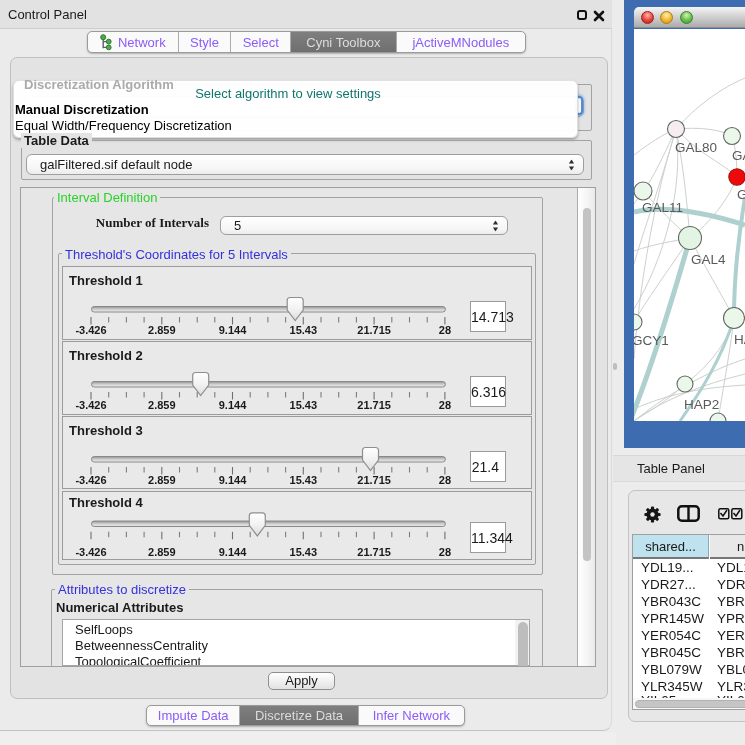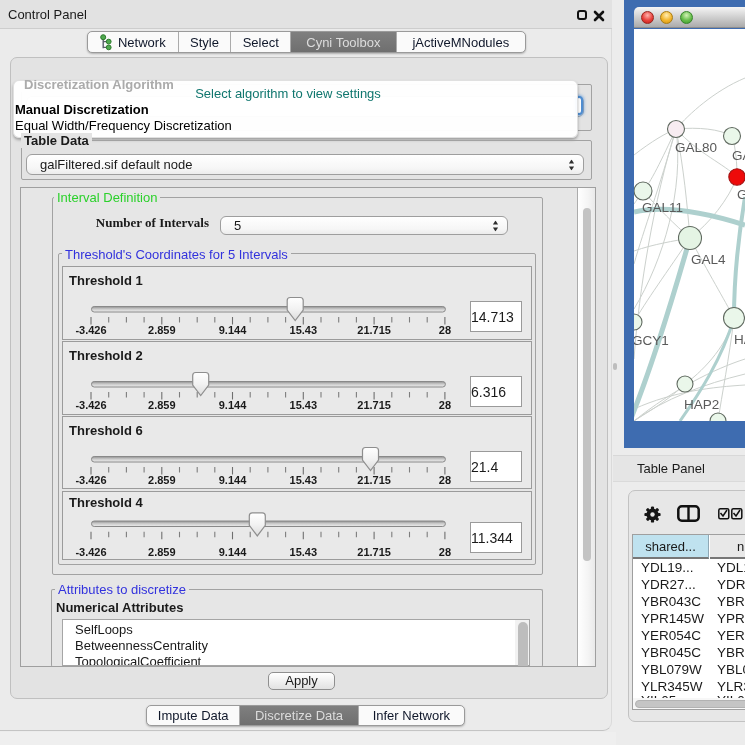--- a/index.html
+++ b/index.html
@@ -4,33 +4,33 @@
 body { font-family:"Liberation Sans",sans-serif; }
 #root { position:relative; width:745px; height:745px; overflow:hidden; background:#ececec; font-size:13px; color:#1a1a1a; }
 .abs { position:absolute; }
 
 #titlebar { position:absolute; left:0; top:0; width:612px; height:29px; background:#e2e2e2; border-bottom:1px solid #cdcdcd; }
 #titlebar span { position:absolute; left:8px; top:7px; }
 #leftbg { position:absolute; left:0; top:29px; width:612px; height:702px; background:#ebebeb; border-right:1px solid #dadada; border-bottom:1px solid #c4c4c4; border-radius:0 0 9px 0; }
 #belowwin { position:absolute; left:0; top:732px; width:616px; height:13px; background:#efefef; }
 #panel { position:absolute; left:10px; top:57px; width:598px; height:642px; background:#e3e3e3; border:1px solid #c0c0c0; border-radius:7px; }
 .tabbar { position:absolute; background:#fafafa; border:1px solid #9a9a9a; border-radius:5px; overflow:hidden; display:flex; align-items:center; box-shadow:0 1px 2px rgba(0,0,0,0.25); }
-.tab { height:100%; display:flex; align-items:center; justify-content:center; border-right:1px solid #ababab; color:#0f172a; }
+.tab { height:100%; display:flex; align-items:center; justify-content:center; border-right:1px solid #ababab; color:#8b5cf6; }
 .tab:last-child { border-right:none; }
 .tabdark { background:linear-gradient(#7f7f7f,#6f6f6f); color:#dcdcdc; }
 
 .group { position:absolute; border:1px solid #a2a2a2; border-radius:2px; }
 .gtitle { position:absolute; background:#e3e3e3; padding:0 3px; font-weight:bold; }
 
 .combo { position:absolute; background:linear-gradient(#ffffff,#f6f6f6 70%,#ececec); border:1px solid #9e9e9e; border-radius:6px; display:flex; align-items:center; }
 .combo .arr { position:absolute; right:7px; top:50%; transform:translateY(-50%); width:9px; }
 
 .tbox { position:absolute; left:62px; width:470px; border:1px solid #9b9b9b; background:#e9e9e9; }
 .tlabel { position:absolute; left:6px; top:6px; font-weight:bold; }
-.vbox { position:absolute; left:407px; width:52px; height:31px; background:#ffffff; border:1px solid #9a9a9a; font-size:14px; padding-right:6px; line-height:30px; }
+.vbox { position:absolute; left:407px; width:36px; height:31px; background:#ffffff; border:1px solid #9a9a9a; font-size:14px; text-align:right; padding-right:6px; line-height:30px; }
 
 #numlist { position:absolute; left:62px; top:619px; width:468px; height:47px; background:#ffffff; border:1px solid #a5a5a5; overflow:hidden; padding-top:2px; }
 #numlist div { padding-left:12px; height:16.2px; line-height:16.2px; }
 
 #applybtn { position:absolute; left:268px; top:672px; width:67px; height:18px; background:linear-gradient(#ffffff,#efefef 55%,#e2e2e2); border:1px solid #8f8f8f; border-radius:5px; text-align:center; line-height:16px; }
 
 #netframe { position:absolute; left:624px; top:0; width:121px; height:448px; background:#3e6cb0; }
 #nettitle { position:absolute; left:634px; top:7px; width:111px; height:21px; background:linear-gradient(#f5f5f5,#ababab); border-bottom:1px solid #8e8e8e; border-radius:5px 0 0 0; }
 #netcanvas { position:absolute; left:634px; top:29px; width:111px; height:392px; background:#ffffff; overflow:hidden; }
 .light { position:absolute; top:4px; width:13px; height:13px; border-radius:50%; }
@@ -196,21 +196,21 @@
       <text x="98.8" y="67.0" text-anchor="middle" font-size="11" font-weight="bold" fill="#1a1a1a">2.859</text>
       <text x="169.5" y="67.0" text-anchor="middle" font-size="11" font-weight="bold" fill="#1a1a1a">9.144</text>
       <text x="240.3" y="67.0" text-anchor="middle" font-size="11" font-weight="bold" fill="#1a1a1a">15.43</text>
       <text x="311.1" y="67.0" text-anchor="middle" font-size="11" font-weight="bold" fill="#1a1a1a">21.715</text>
       <text x="381.9" y="67.0" text-anchor="middle" font-size="11" font-weight="bold" fill="#1a1a1a">28</text>
       <path d="M 129.7 33.5 Q 129.7 30.5 132.7 30.5 L 142.7 30.5 Q 145.7 30.5 145.7 33.5 L 145.7 43.0 L 137.7 53.5 L 129.7 43.0 Z" fill="url(#th341)" stroke="#8e8e8e" stroke-width="1.2"></path>
     </svg>
     <div class="vbox" style="top:34.0px;">6.316</div>
   </div>
   <div class="tbox" style="top:416px;height:73px;">
-    <div class="tlabel" style="top:6px;">Threshold 6</div>
+    <div class="tlabel" style="top:6px;">Threshold 3</div>
     <svg width="470" height="73" style="position:absolute;left:0;top:0">
       <defs>
         <linearGradient id="trk416" x1="0" y1="0" x2="0" y2="1">
           <stop offset="0" stop-color="#8f8f8f"></stop>
             <stop offset="0.45" stop-color="#c9c9c9"></stop>
             <stop offset="1" stop-color="#efefef"></stop>
         </linearGradient>
         <linearGradient id="th416" x1="0" y1="0" x2="0" y2="1">
           <stop offset="0" stop-color="#ffffff"></stop>
             <stop offset="0.5" stop-color="#f2f2f2"></stop>

